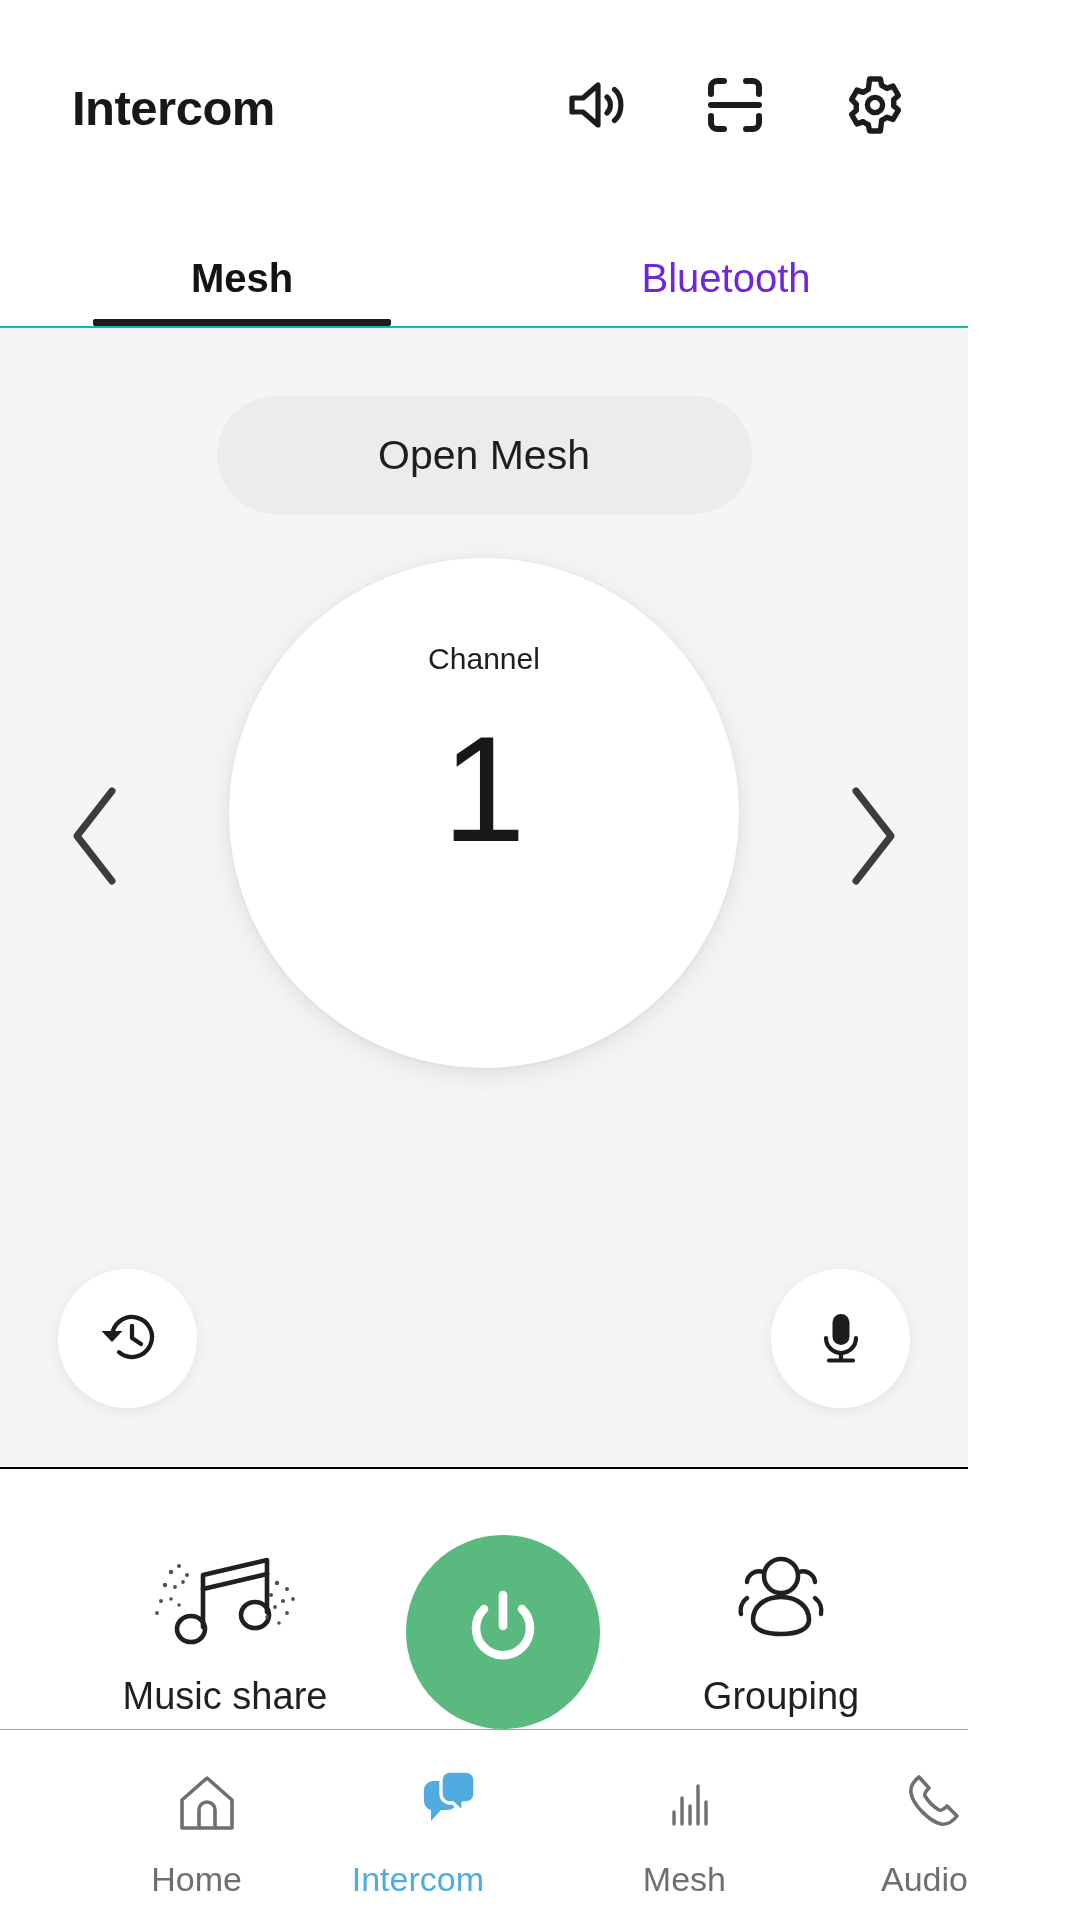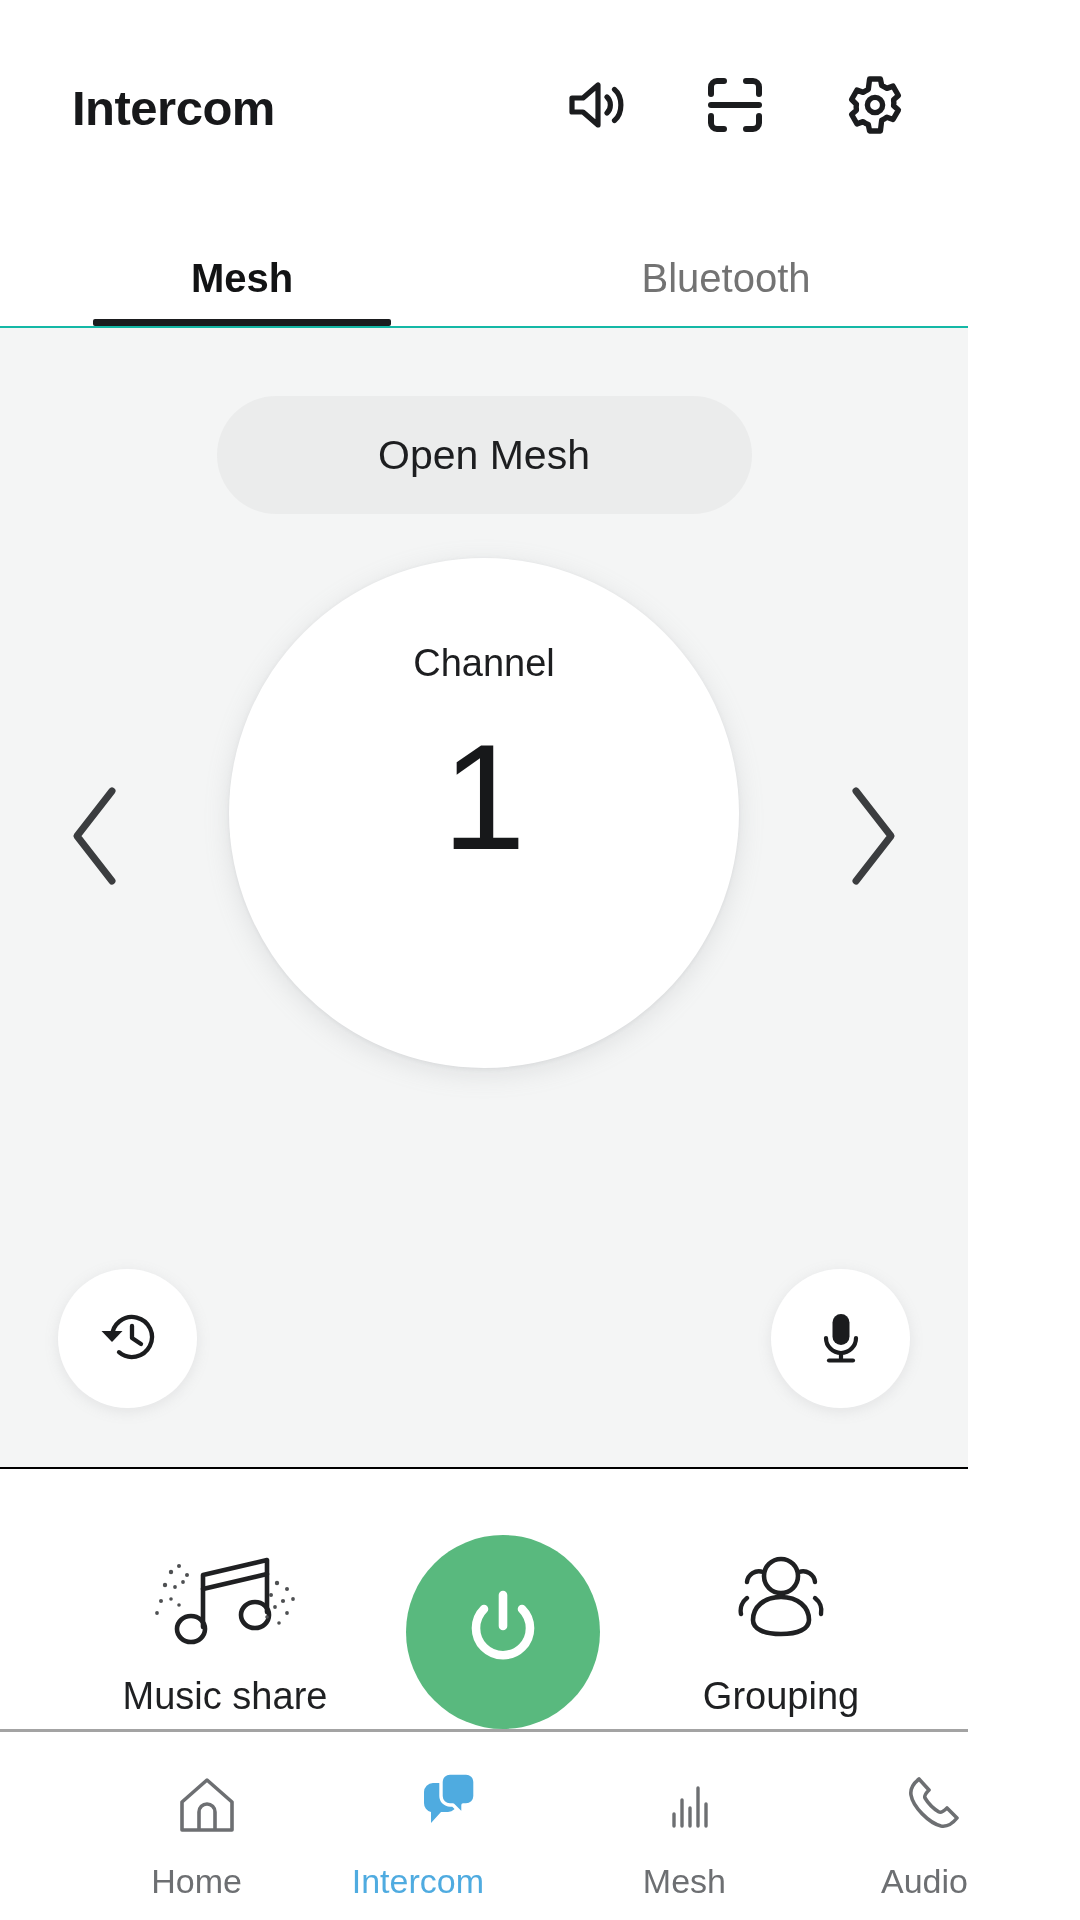--- a/index.html
+++ b/index.html
@@ -27,21 +27,21 @@
   .hdr-btn { width:66px; height:66px; display:flex; align-items:center; justify-content:center; }
 
   
   .tabs {
     height:118px; flex:0 0 118px;
     display:flex; align-items:flex-end;
     background:#ffffff;
     border-bottom:2px solid #14b8a6;
   }
   .tab { flex:1 1 50%; text-align:center; position:relative; padding-bottom:28px; }
-  .tab-label { font-size:40px; color:#737373; line-height:1; display:inline-block; }
+  .tab-label { font-size:40px; color:#6d28d9; line-height:1; display:inline-block; }
   .tab.active .tab-label { font-weight:bold; color:#121314; }
   .tab-underline {
     position:absolute; left:50%; transform:translateX(-50%);
     bottom:0; width:298px; height:7px; background:#1b1c1e; border-radius:2px;
   }
 
   
   .mesh-panel {
     position:relative;
     flex:0 0 1141px; height:1141px;
@@ -64,41 +64,41 @@
   .chev.left { left:42px; }
   .chev.right { right:42px; }
 
   .channel-dial {
     position:absolute; left:50%; top:0; transform:translateX(-50%);
     width:510px; height:510px; border-radius:50%;
     background:#ffffff;
     box-shadow:0 6px 26px rgba(140,145,150,0.20), 0 1px 4px rgba(140,145,150,0.14);
     display:flex; flex-direction:column; align-items:center;
   }
-  .channel-caption { font-size:38px; color:#1d1e20; margin-top:86px; line-height:1; }
+  .channel-caption { font-size:30px; color:#1d1e20; margin-top:86px; line-height:1; }
   .channel-value { font-size:150px; color:#17181a; line-height:1; margin-top:40px; font-weight:normal; }
 
   .round-row { position:absolute; left:0; right:0; top:941px; height:180px; }
   .round-btn {
     position:absolute; top:0;
     width:139px; height:139px; border-radius:50%;
     background:#ffffff;
     box-shadow:0 3px 14px rgba(140,145,150,0.17);
     display:flex; align-items:center; justify-content:center;
   }
   .round-btn.left { left:58px; }
   .round-btn.right { right:58px; }
 
   
   .action-row {
     flex:1 1 auto;
     background:#ffffff;
     display:flex; align-items:flex-start; justify-content:space-between;
     padding:72px 48px 0 86px;
-    border-bottom:3px solid #a3a3a3;
+    border-bottom:1px solid #a3a3a3;
     position:relative;
   }
   .action-item { width:280px; display:flex; flex-direction:column; align-items:center; }
   .action-icon { height:112px; display:flex; align-items:center; justify-content:center; }
   .action-label { margin-top:24px; font-size:38px; color:#1f2022; line-height:1; }
   .power-btn {
     width:194px; height:194px; border-radius:50%;
     background:#59b97e;
     display:flex; align-items:center; justify-content:center;
     margin-top:-6px;

